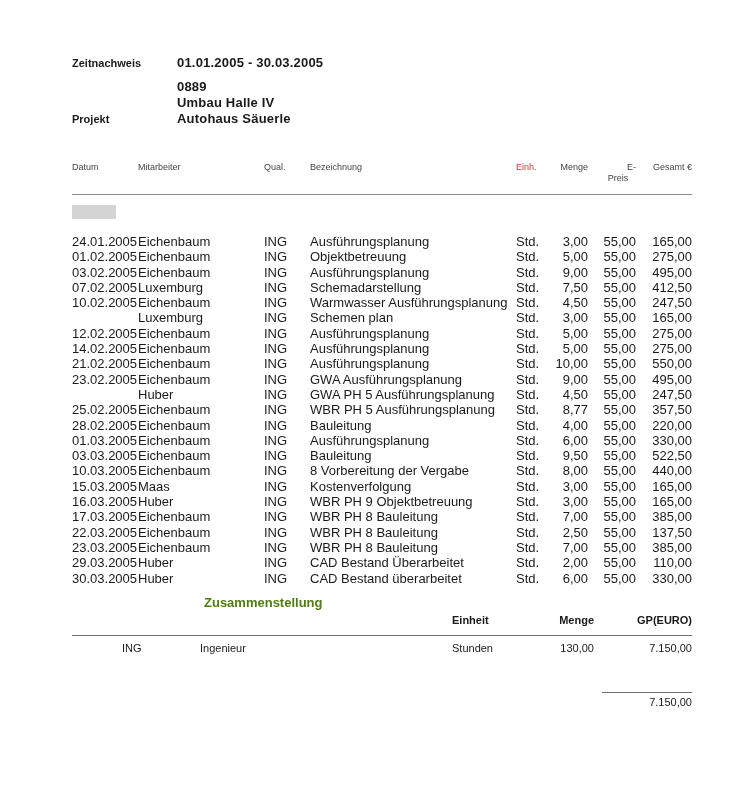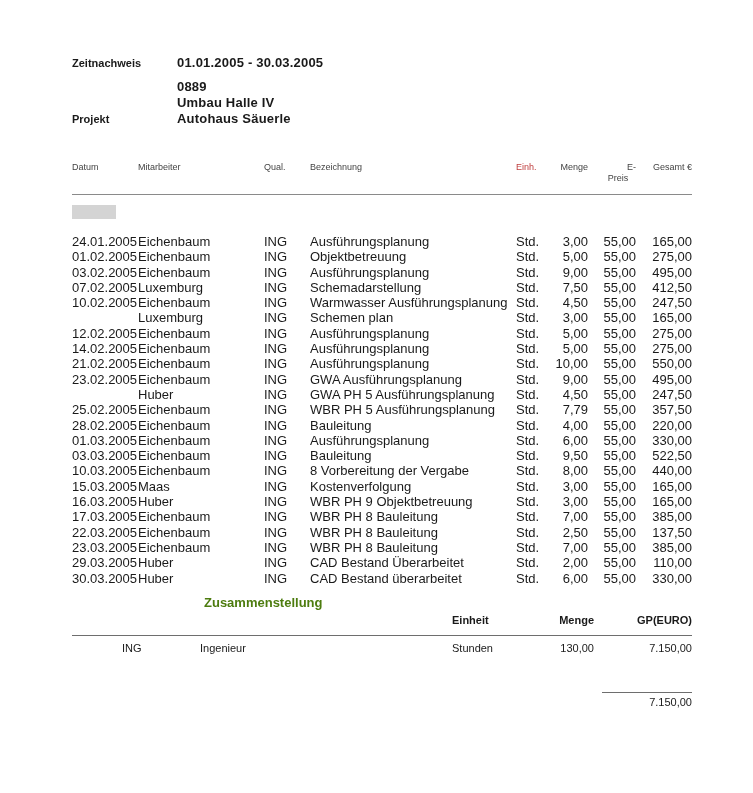--- a/index.html
+++ b/index.html
@@ -309,21 +309,21 @@
           <span class="c-menge">4,50</span>
           <span class="c-epreis">55,00</span>
           <span class="c-ges">247,50</span>
         </div>
         <div class="row">
           <span class="c-datum">25.02.2005</span>
           <span class="c-mit">Eichenbaum</span>
           <span class="c-qual">ING</span>
           <span class="c-bez">WBR PH 5 Ausführungsplanung</span>
           <span class="c-einh">Std.</span>
-          <span class="c-menge">7,79</span>
+          <span class="c-menge">8,77</span>
           <span class="c-epreis">55,00</span>
           <span class="c-ges">357,50</span>
         </div>
         <div class="row">
           <span class="c-datum">28.02.2005</span>
           <span class="c-mit">Eichenbaum</span>
           <span class="c-qual">ING</span>
           <span class="c-bez"> Bauleitung</span>
           <span class="c-einh">Std.</span>
           <span class="c-menge">4,00</span>

